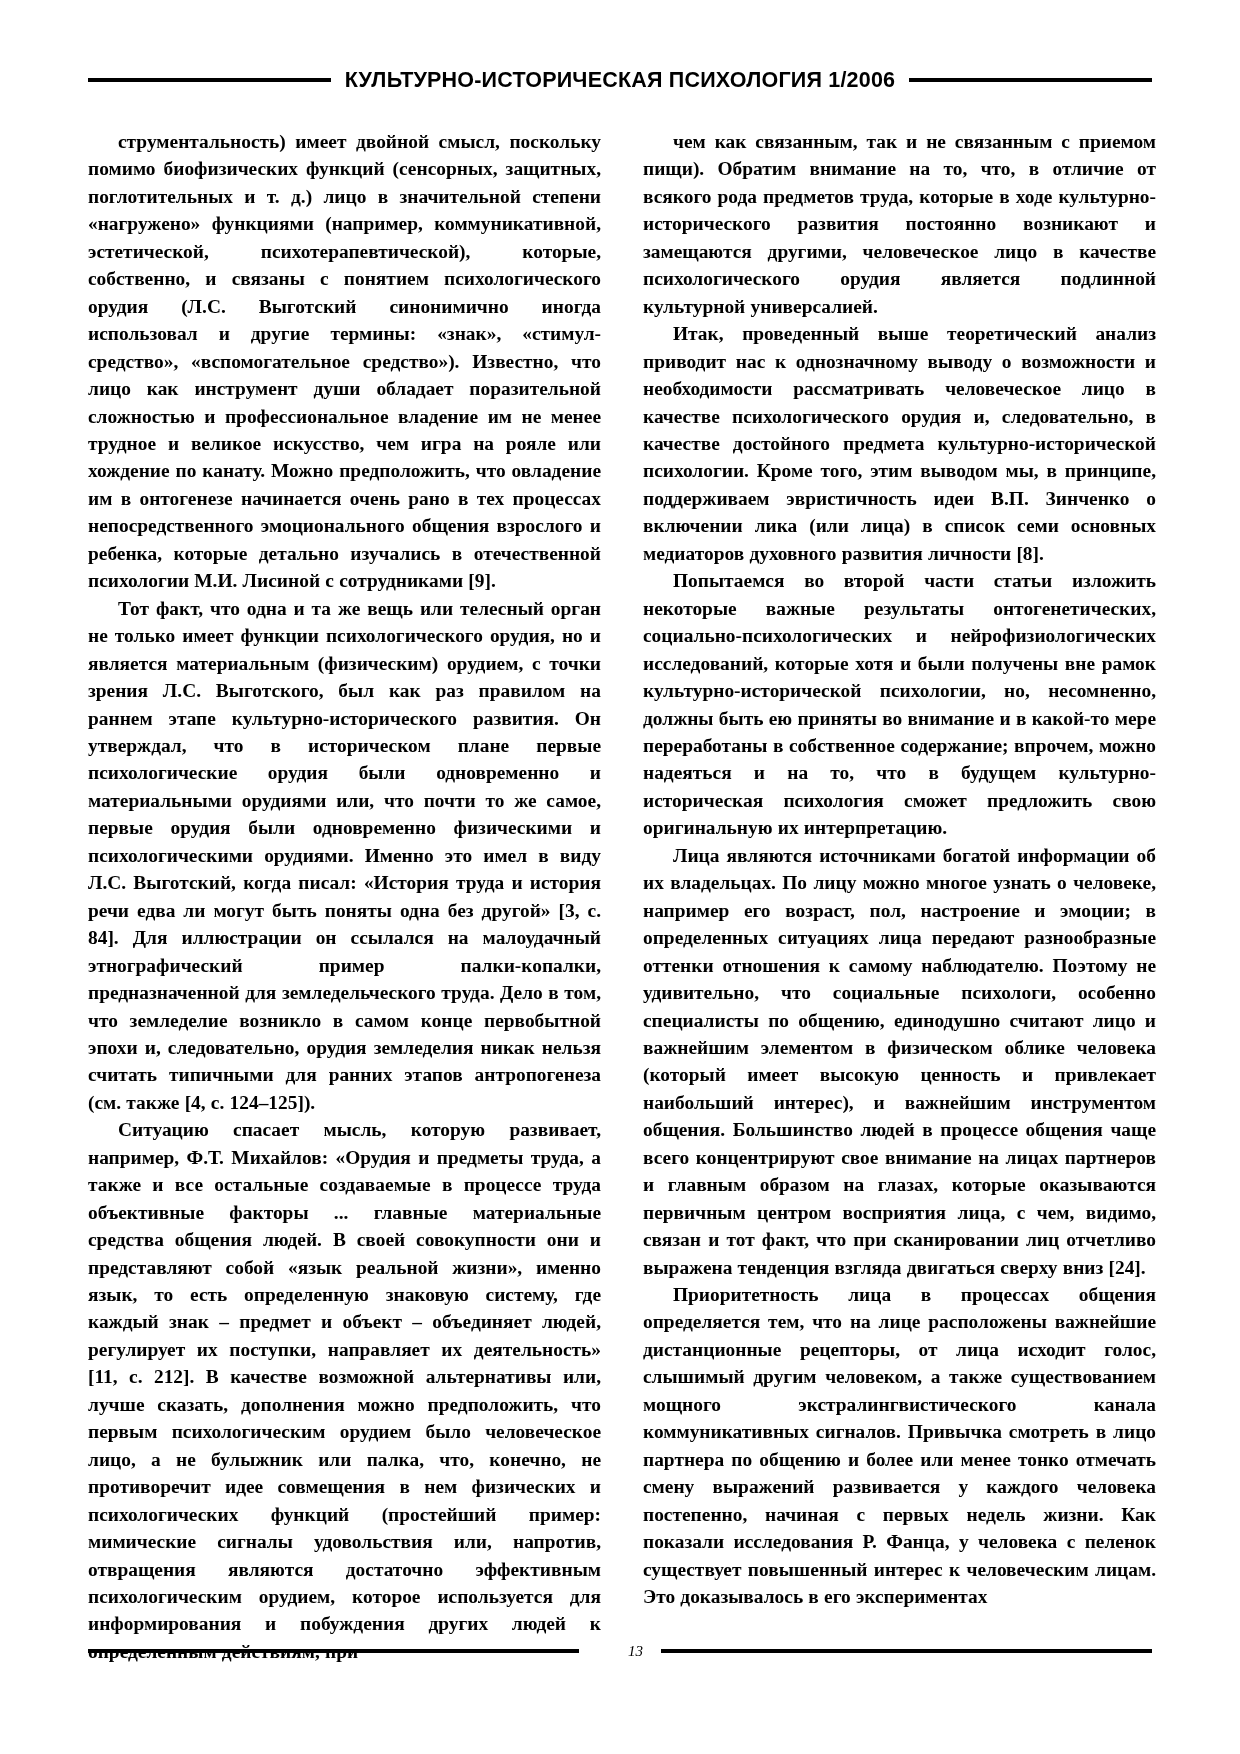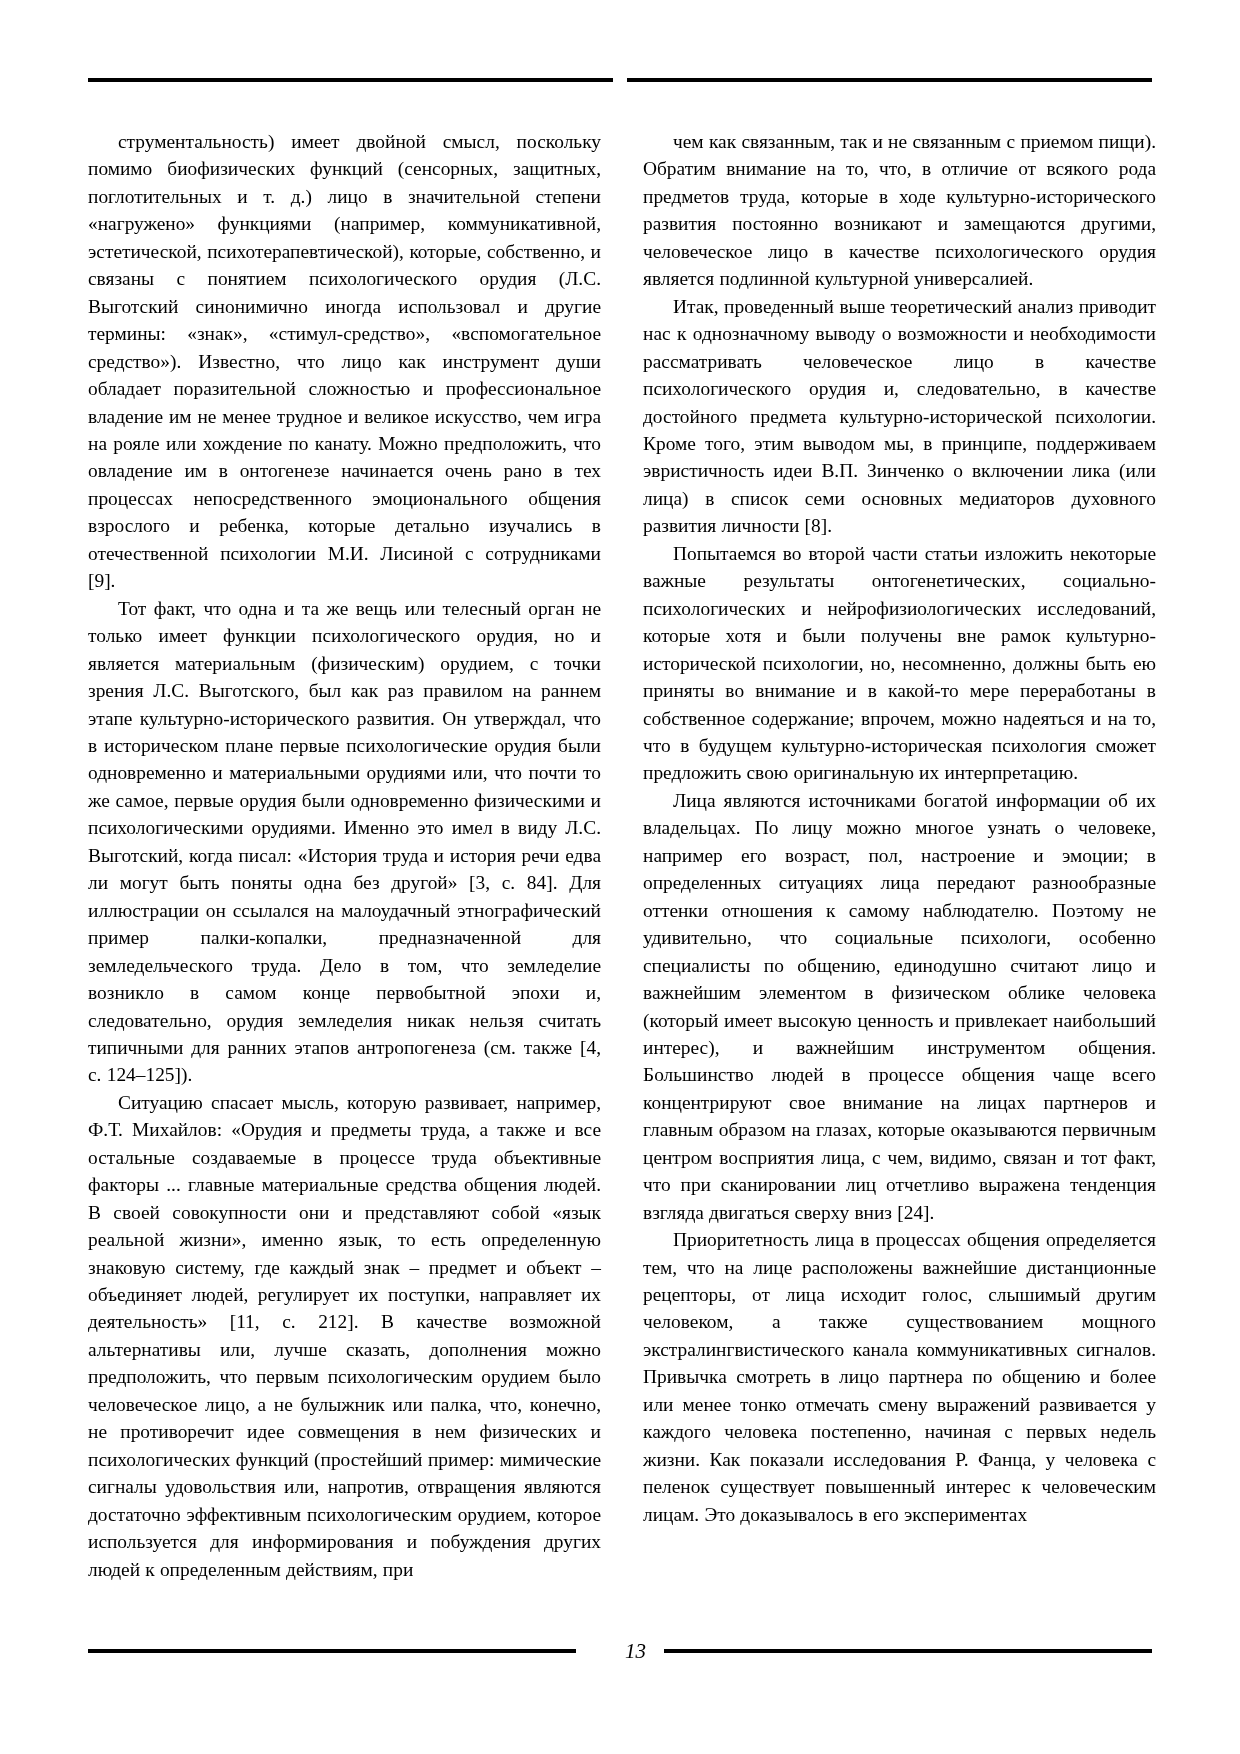--- a/index.html
+++ b/index.html
@@ -61,20 +61,21 @@
   }
   .col p {
     margin: 0;
     font-size: 19.4px;
     line-height: 27.45px;
     text-align: justify;
     text-justify: inter-word;
     text-indent: 30px;
     hyphens: manual;
     word-spacing: 0.02em;
+    font-weight: bold;
   }
   .section-num {
     margin: 0;
     font-size: 19.4px;
     line-height: 30px;
     text-align: center;
     text-indent: 0;
     padding-top: 2px;
     padding-bottom: 1px;
   }
@@ -92,33 +93,34 @@
     gap: 18px;
   }
   .footer .rule {
     flex: 1 1 auto;
     height: 4px;
     background: #000;
   }
   .footer .page-number {
     flex: 0 0 auto;
     font-style: italic;
-    font-size: 21px;
+    font-size: 15px;
     white-space: nowrap;
     color: #000;
     margin-left: 31px;
   }
 </style>
 </head>
 <body>
 
 <div class="page">
 
   <div class="running-head">
     <div class="rule"></div>
+    <div class="head-title">КУЛЬТУРНО-ИСТОРИЧЕСКАЯ ПСИХОЛОГИЯ 1/2006</div>
     <div class="rule"></div>
   </div>
 
   <div class="body-area">
 
     <div class="col">
       <p>струментальность) имеет двойной смысл, поскольку помимо биофизических функций (сенсорных, защитных, поглотительных и т. д.) лицо в значительной степени «нагружено» функциями (например, коммуникативной, эстетической, психотерапевтической), которые, собственно, и связаны с понятием психологического орудия (Л.С. Выготский синонимично иногда использовал и другие термины: «знак», «стимул-средство», «вспомогательное средство»). Известно, что лицо как инструмент души обладает поразительной сложностью и профессиональное владение им не менее трудное и великое искусство, чем игра на рояле или хождение по канату. Можно предположить, что овладение им в онтогенезе начинается очень рано в тех процессах непосредственного эмоционального общения взрослого и ребенка, которые детально изучались в отечественной психологии М.И. Лисиной с сотрудниками [9].</p>
       <p>Тот факт, что одна и та же вещь или телесный орган не только имеет функции психологического орудия, но и является материальным (физическим) орудием, с точки зрения Л.С. Выготского, был как раз правилом на раннем этапе культурно-исторического развития. Он утверждал, что в историческом плане первые психологические орудия были одновременно и материальными орудиями или, что почти то же самое, первые орудия были одновременно физическими и психологическими орудиями. Именно это имел в виду Л.С. Выготский, когда писал: «История труда и история речи едва ли могут быть поняты одна без другой» [3, с. 84]. Для иллюстрации он ссылался на малоудачный этнографический пример палки-копалки, предназначенной для земледельческого труда. Дело в том, что земледелие возникло в самом конце первобытной эпохи и, следовательно, орудия земледелия никак нельзя считать типичными для ранних этапов антропогенеза (см. также [4, с. 124–125]).</p>
       <p>Ситуацию спасает мысль, которую развивает, например, Ф.Т. Михайлов: «Орудия и предметы труда, а также и все остальные создаваемые в процессе труда объективные факторы ... главные материальные средства общения людей. В своей совокупности они и представляют собой «язык реальной жизни», именно язык, то есть определенную знаковую систему, где каждый знак – предмет и объект – объединяет людей, регулирует их поступки, направляет их деятельность» [11, с. 212]. В качестве возможной альтернативы или, лучше сказать, дополнения можно предположить, что первым психологическим орудием было человеческое лицо, а не булыжник или палка, что, конечно, не противоречит идее совмещения в нем физических и психологических функций (простейший пример: мимические сигналы удовольствия или, напротив, отвращения являются достаточно эффективным психологическим орудием, которое используется для информирования и побуждения других людей к определенным действиям, при</p>
     </div>

